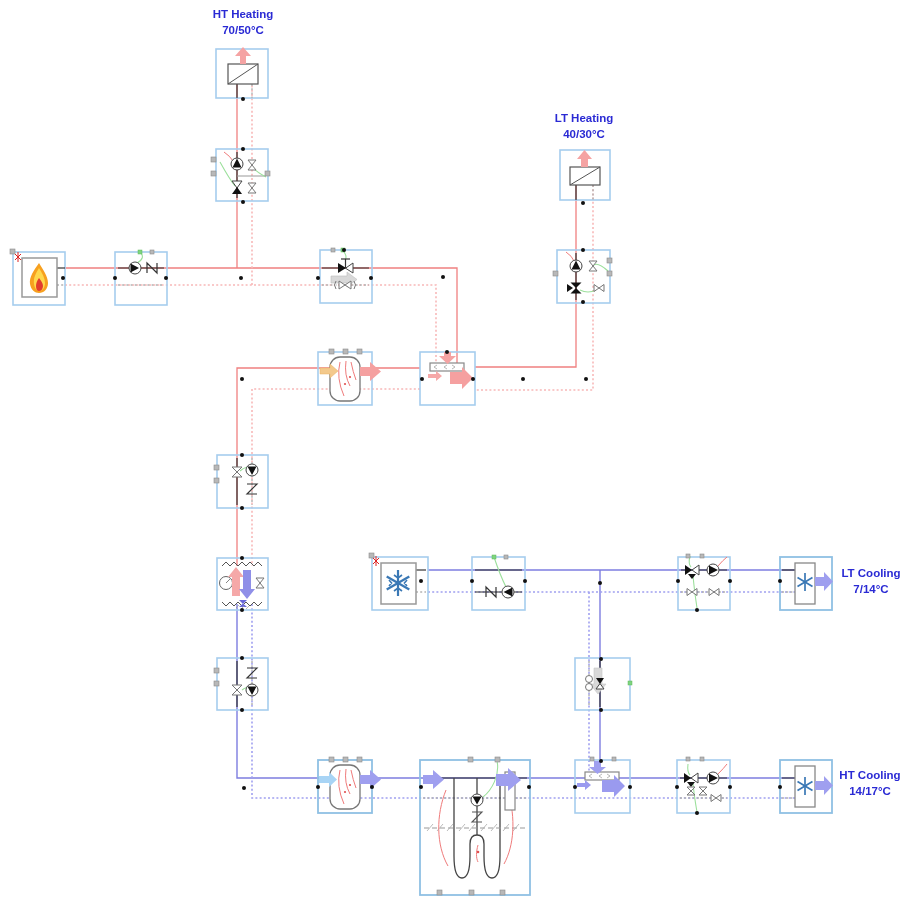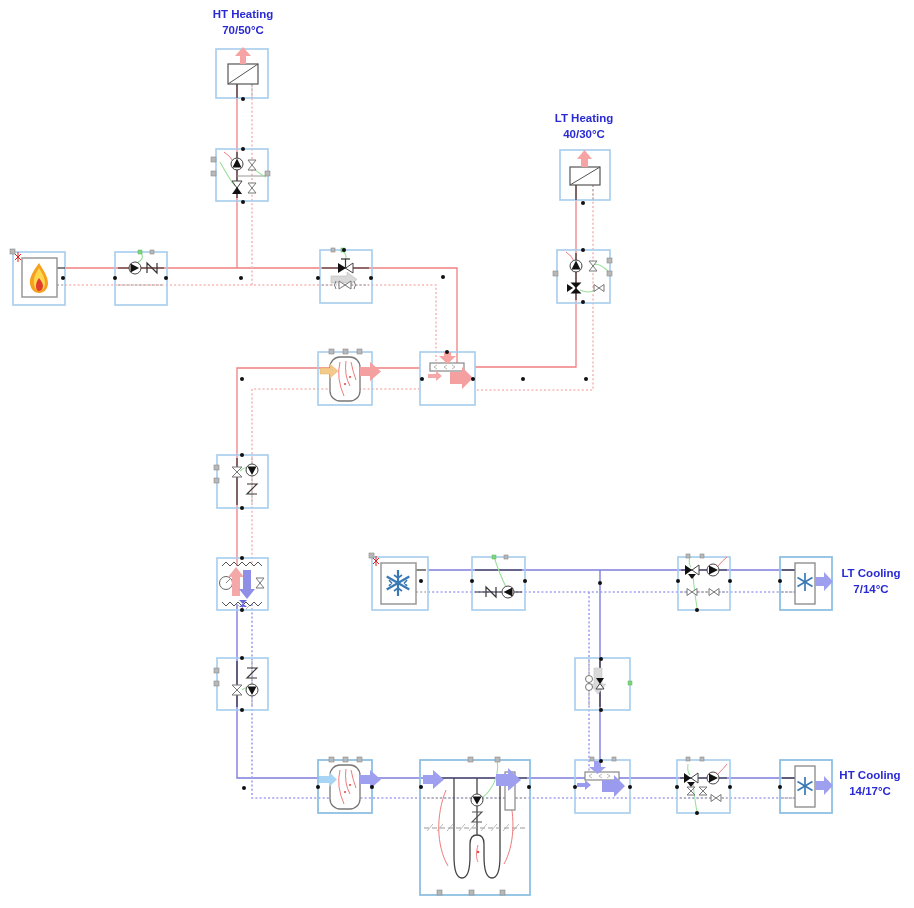--- a/index.html
+++ b/index.html
@@ -1,17 +1,17 @@
 <!DOCTYPE html>
 <html><head>
 <meta charset="utf-8">
 <style>
   html,body{margin:0;padding:0;background:#ffffff;}
   #canvas{position:relative;width:914px;height:908px;background:#ffffff;overflow:hidden;
-          font-family:"Liberation Sans", sans-serif;}
+          font-family:"Liberation Sans", sans-serif;border-radius:18px;}
   svg text.sys-label{font-family:"Liberation Sans", sans-serif;font-size:11.5px;font-weight:bold;fill:#2a2ad4;}
   .compbox{fill:none;stroke:#a6cdee;stroke-width:1.6;}
   .compbox2{fill:none;stroke:#8fc0e4;stroke-width:1.8;}
   .hotS{stroke:#f08080;stroke-width:1.3;fill:none;}
   .hotR{stroke:#f8b8b8;stroke-width:1.6;fill:none;stroke-dasharray:2 2.2;}
   .coldS{stroke:#7d7de0;stroke-width:1.4;fill:none;}
   .coldR{stroke:#a0a0f0;stroke-width:1.6;fill:none;stroke-dasharray:2 2.2;}
   .blk{stroke:#333333;stroke-width:1.2;fill:none;}
   .gryD{stroke:#b3b3b3;stroke-width:1.4;fill:none;stroke-dasharray:2 2.2;}
   .grn{stroke:#9ce09c;stroke-width:1.1;fill:none;}

